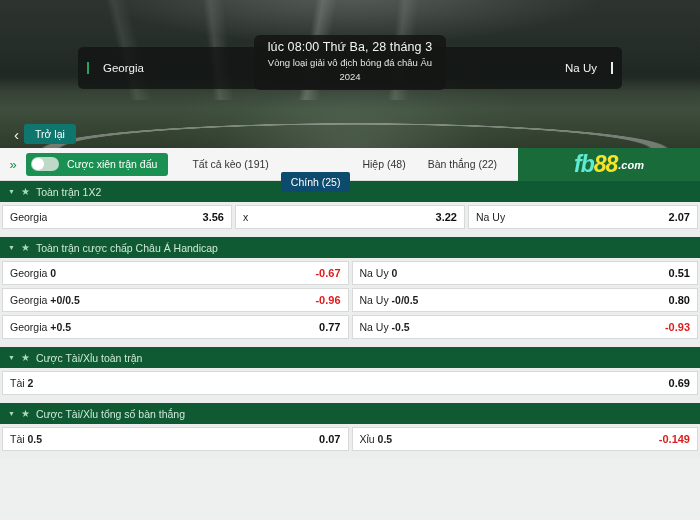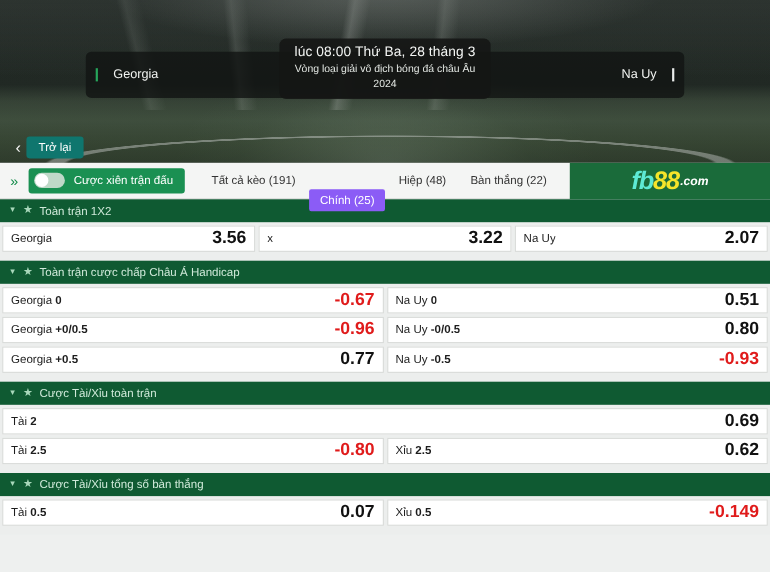--- a/index.html
+++ b/index.html
@@ -117,21 +117,21 @@
     position: absolute; left: 1px; top: 1px;
     width: 12px; height: 12px; border-radius: 50%;
     background: #ffffff; display: block;
   }
   .mix-label { color: #fff; font-size: 10.5px; white-space: nowrap; }
   .tabs { display: flex; align-items: center; margin-left: 14px; gap: 2px; }
   .tab {
     font-size: 10.5px; color: #333; padding: 4px 10px;
     border-radius: 2px; cursor: pointer; white-space: nowrap;
   }
-  .tab.active { background: #8b5cf6; color: #fff; margin-top: 36px; }
+  .tab.active { background: #0c4a6e; color: #fff; margin-top: 36px; }
   .logo {
     position: absolute; right: 0; top: 0;
     width: 182px; height: 33px;
     background: #1a6b3a;
     display: flex; align-items: center; justify-content: center;
     gap: 0; cursor: pointer;
   }
   .logo .lg-fb { color: #5eead4; font-size: 23px; font-weight: bold; font-style: italic; letter-spacing: -1px; }
   .logo .lg-88 { color: #f5e52a; font-size: 23px; font-weight: bold; font-style: italic; letter-spacing: -1px; }
   .logo .lg-com { color: #ffffff; font-size: 11px; font-weight: bold; font-style: italic; margin-left: 1px; }
@@ -150,21 +150,21 @@
   .odds-row { display: flex; gap: 3px; padding: 0 2px; margin-top: 3px; }
   .cell {
     background: #ffffff; border: 1px solid #d7dad8;
     height: 24px; display: flex; align-items: center;
     justify-content: space-between; padding: 0 7px;
     cursor: pointer; flex: 1 1 0; min-width: 0;
   }
   .cell.c-1x2 { flex: 1 1 0; }
   .c-name { font-size: 10.5px; color: #1d1d1d; white-space: nowrap; overflow: hidden; }
   .c-name b { font-weight: bold; }
-  .c-odd { font-size: 16px; font-weight: bold; color: #111; white-space: nowrap; text-align: center; }
+  .c-odd { font-size: 11px; font-weight: bold; color: #111; white-space: nowrap; text-align: center; }
   .c-odd.neg { color: #e01b1b; }
   .sec-gap { height: 8px; }
 </style>
 </head>
 <body>
 
 <div class="hero">
   <div class="hero-bg"></div>
   <div class="hero-grad"></div>
 
@@ -271,30 +271,20 @@
       <span class="caret">▼</span>
       <span class="star">★</span>
       <span class="sec-title">Cược Tài/Xỉu toàn trận</span>
     </div>
     <div class="odds-row">
       <div class="cell">
         <span class="c-name"><span>Tài </span><b>2</b></span>
         <span class="c-odd">0.69</span>
       </div>
     </div>
-    <div class="odds-row">
-      <div class="cell">
-        <span class="c-name"><span>Tài </span><b>2.5</b></span>
-        <span class="c-odd neg">-0.80</span>
-      </div>
-      <div class="cell">
-        <span class="c-name"><span>Xỉu </span><b>2.5</b></span>
-        <span class="c-odd">0.62</span>
-      </div>
-    </div>
     <div class="sec-gap"></div>
     <div class="sec-head">
       <span class="caret">▼</span>
       <span class="star">★</span>
       <span class="sec-title">Cược Tài/Xỉu tổng số bàn thắng</span>
     </div>
     <div class="odds-row">
       <div class="cell">
         <span class="c-name"><span>Tài </span><b>0.5</b></span>
         <span class="c-odd">0.07</span>

